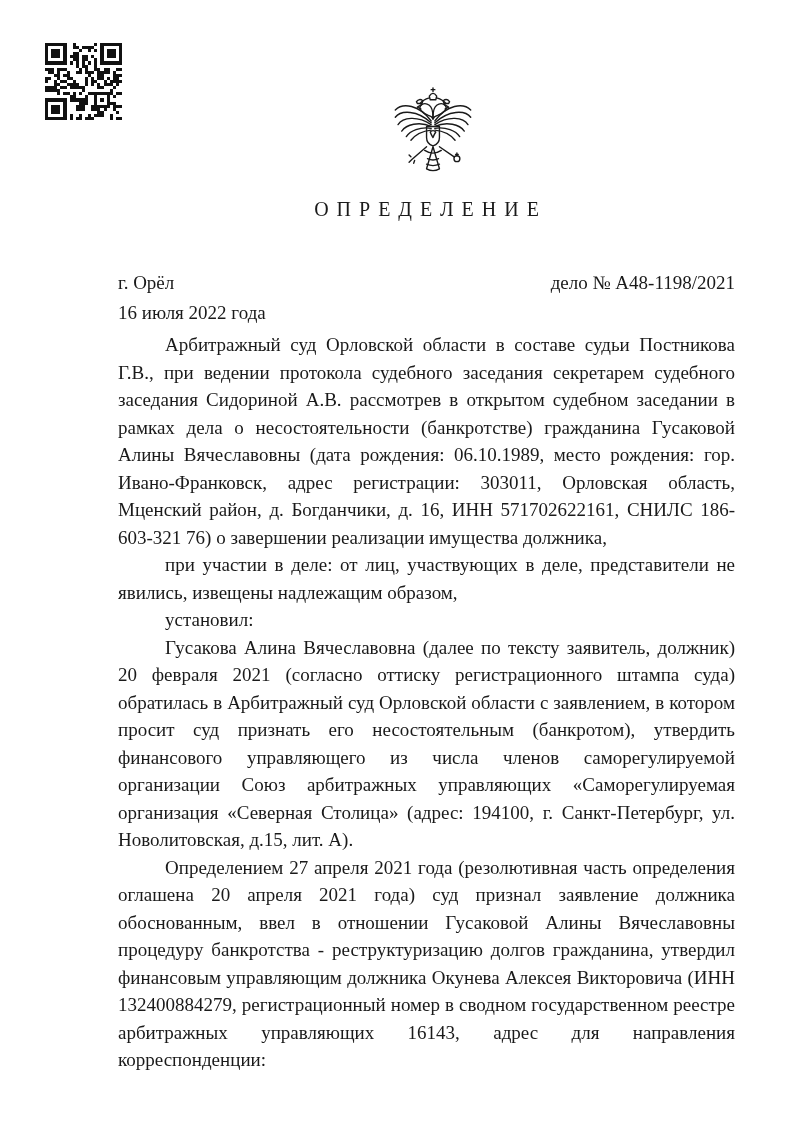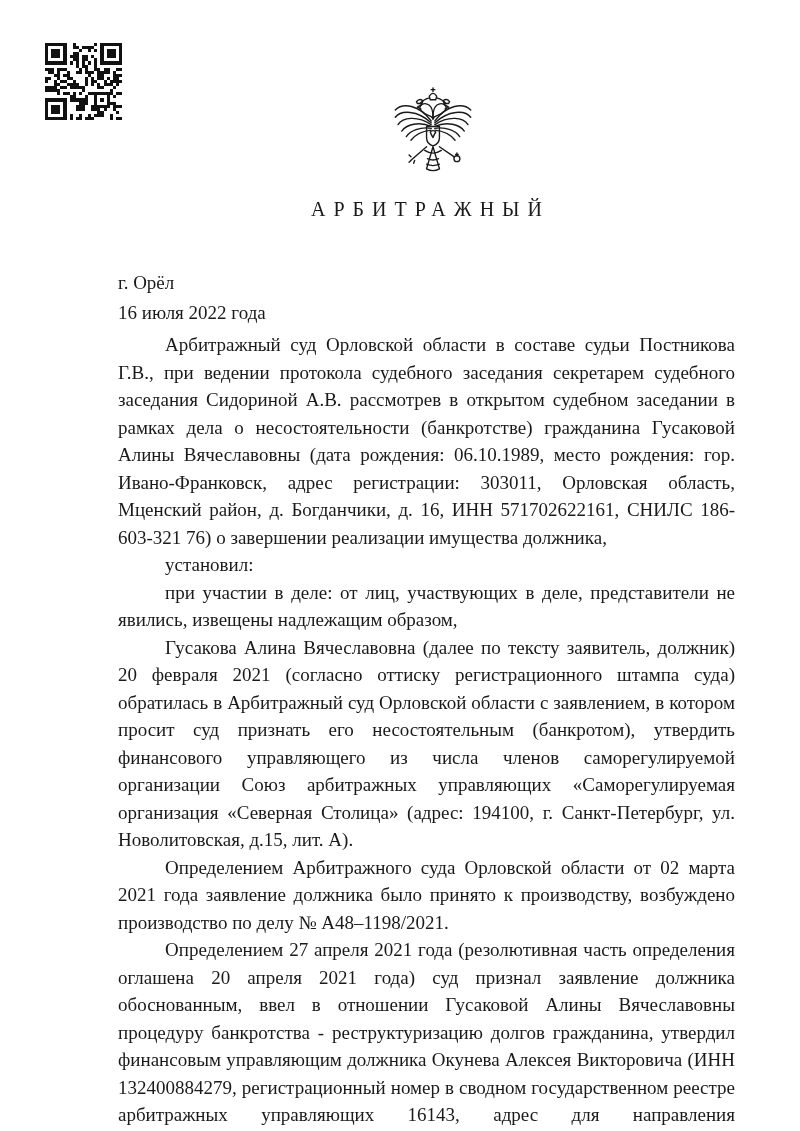--- a/index.html
+++ b/index.html
@@ -389,32 +389,32 @@
       <path d="M71,75.8 v-3 M69.5,74.3 h3"></path>
 
       <path d="M45,66 L38,90 Q45,94 52,90 Z"></path>
       <path d="M39,79 Q45,82 51,79 M38,85 Q45,88 52,85"></path>
 
       <path d="M36,70 Q45,76 54,70"></path>
     </g>
   </svg>
 
   <div class="titles">
-    <div class="doc-type">АРБИТРАЖНЫЙ</div>
+    <div class="doc-type">ОПРЕДЕЛЕНИЕ</div>
   </div>
 
   <div class="meta">
     <div class="meta-row">
       <span>г. Орёл</span>
+      <span>дело № А48-1198/2021</span>
     </div>
     <div class="meta-date">16 июля 2022 года</div>
   </div>
 
   <div class="body">
     <p>Арбитражный суд Орловской области в составе судьи Постникова Г.В., при ведении протокола судебного заседания секретарем судебного заседания  Сидориной А.В. рассмотрев в открытом судебном заседании в рамках дела о несостоятельности (банкротстве) гражданина Гусаковой Алины Вячеславовны (дата рождения: 06.10.1989, место рождения: гор. Ивано-Франковск, адрес регистрации: 303011, Орловская область, Мценский район, д. Богданчики, д. 16, ИНН 571702622161, СНИЛС 186-603-321 76) о завершении реализации имущества должника,</p>
+    <p>при участии в деле: от лиц, участвующих в деле, представители не явились, извещены надлежащим образом,</p>
     <p>установил:</p>
-    <p>при участии в деле: от лиц, участвующих в деле, представители не явились, извещены надлежащим образом,</p>
     <p>Гусакова Алина Вячеславовна (далее по тексту заявитель, должник) 20 февраля 2021  (согласно оттиску регистрационного штампа суда) обратилась в Арбитражный суд Орловской области с заявлением, в котором просит суд признать его несостоятельным (банкротом), утвердить финансового управляющего из числа членов саморегулируемой организации Союз арбитражных управляющих «Саморегулируемая организация «Северная Столица» (адрес: 194100, г. Санкт-Петербург, ул. Новолитовская, д.15, лит. А).</p>
-    <p>Определением Арбитражного суда Орловской области от 02 марта 2021 года заявление должника было принято к производству, возбуждено производство по делу № А48–1198/2021.</p>
     <p>Определением 27 апреля 2021 года (резолютивная часть определения оглашена 20 апреля 2021 года) суд признал заявление должника обоснованным, ввел в отношении Гусаковой Алины Вячеславовны процедуру банкротства - реструктуризацию долгов гражданина, утвердил финансовым управляющим должника Окунева Алексея Викторовича (ИНН 132400884279, регистрационный номер в сводном государственном реестре арбитражных управляющих 16143, адрес для направления корреспонденции:</p>
   </div>
 
 </div>
 
 </body></html>

